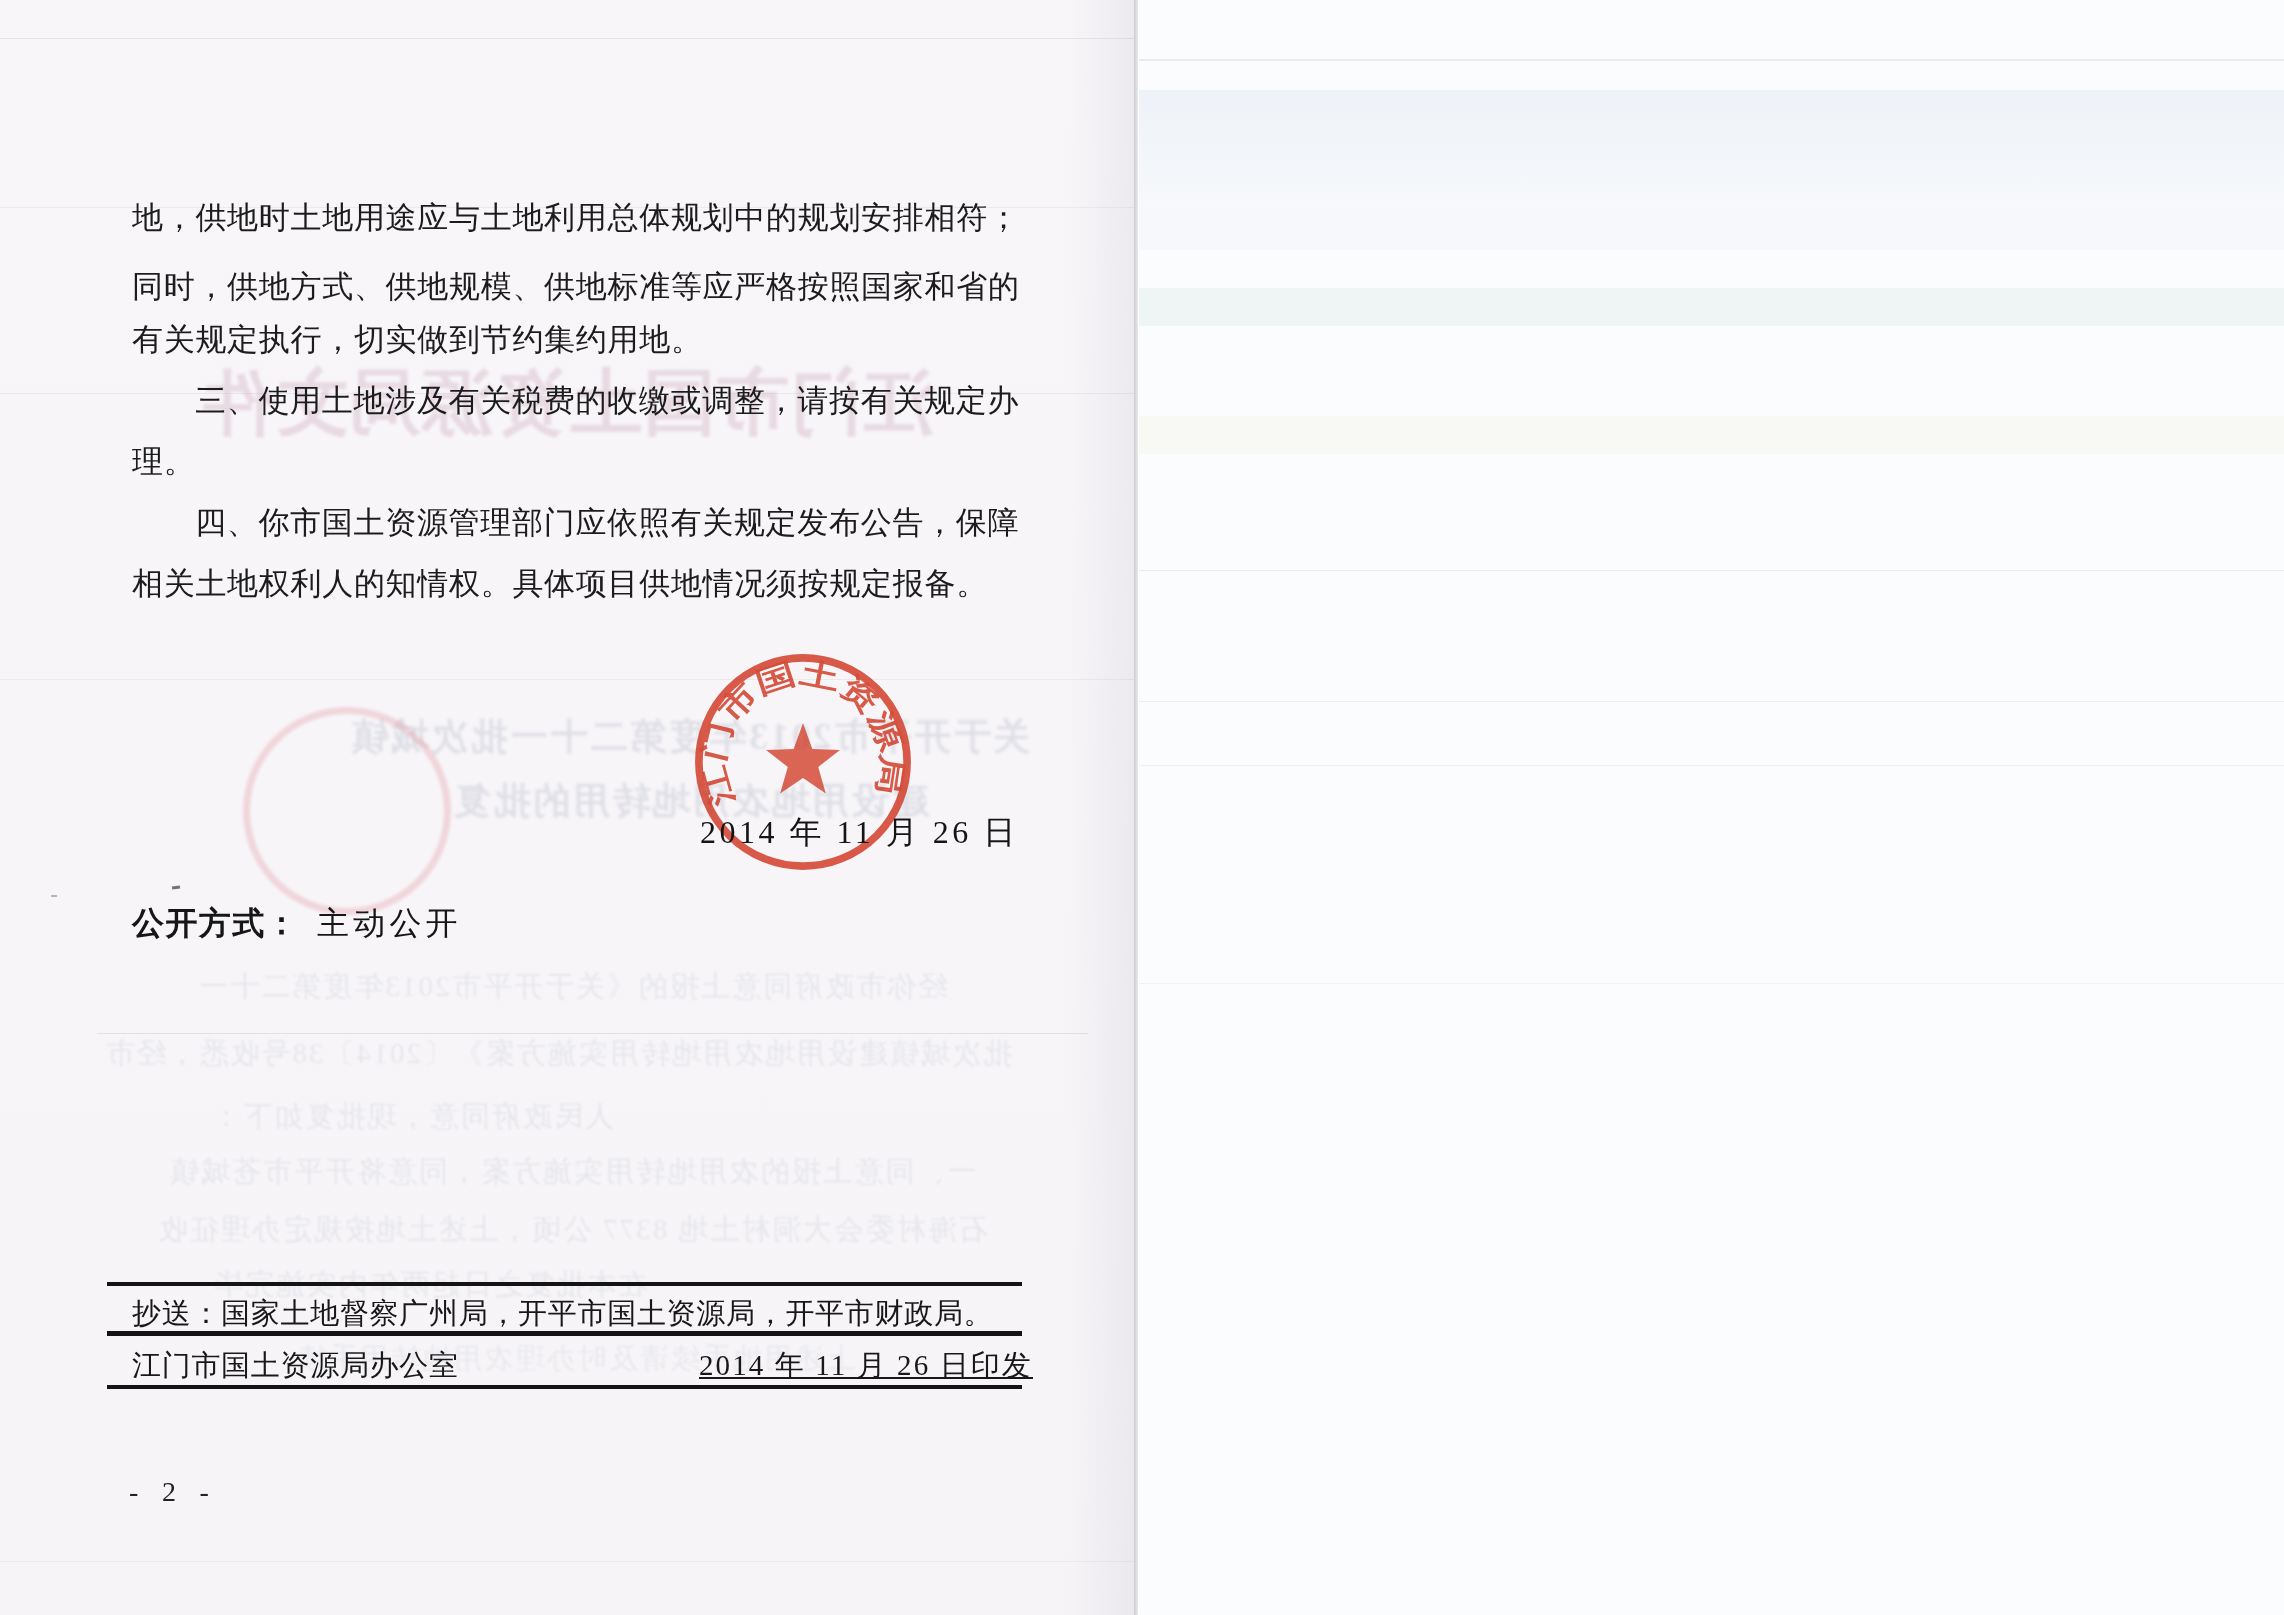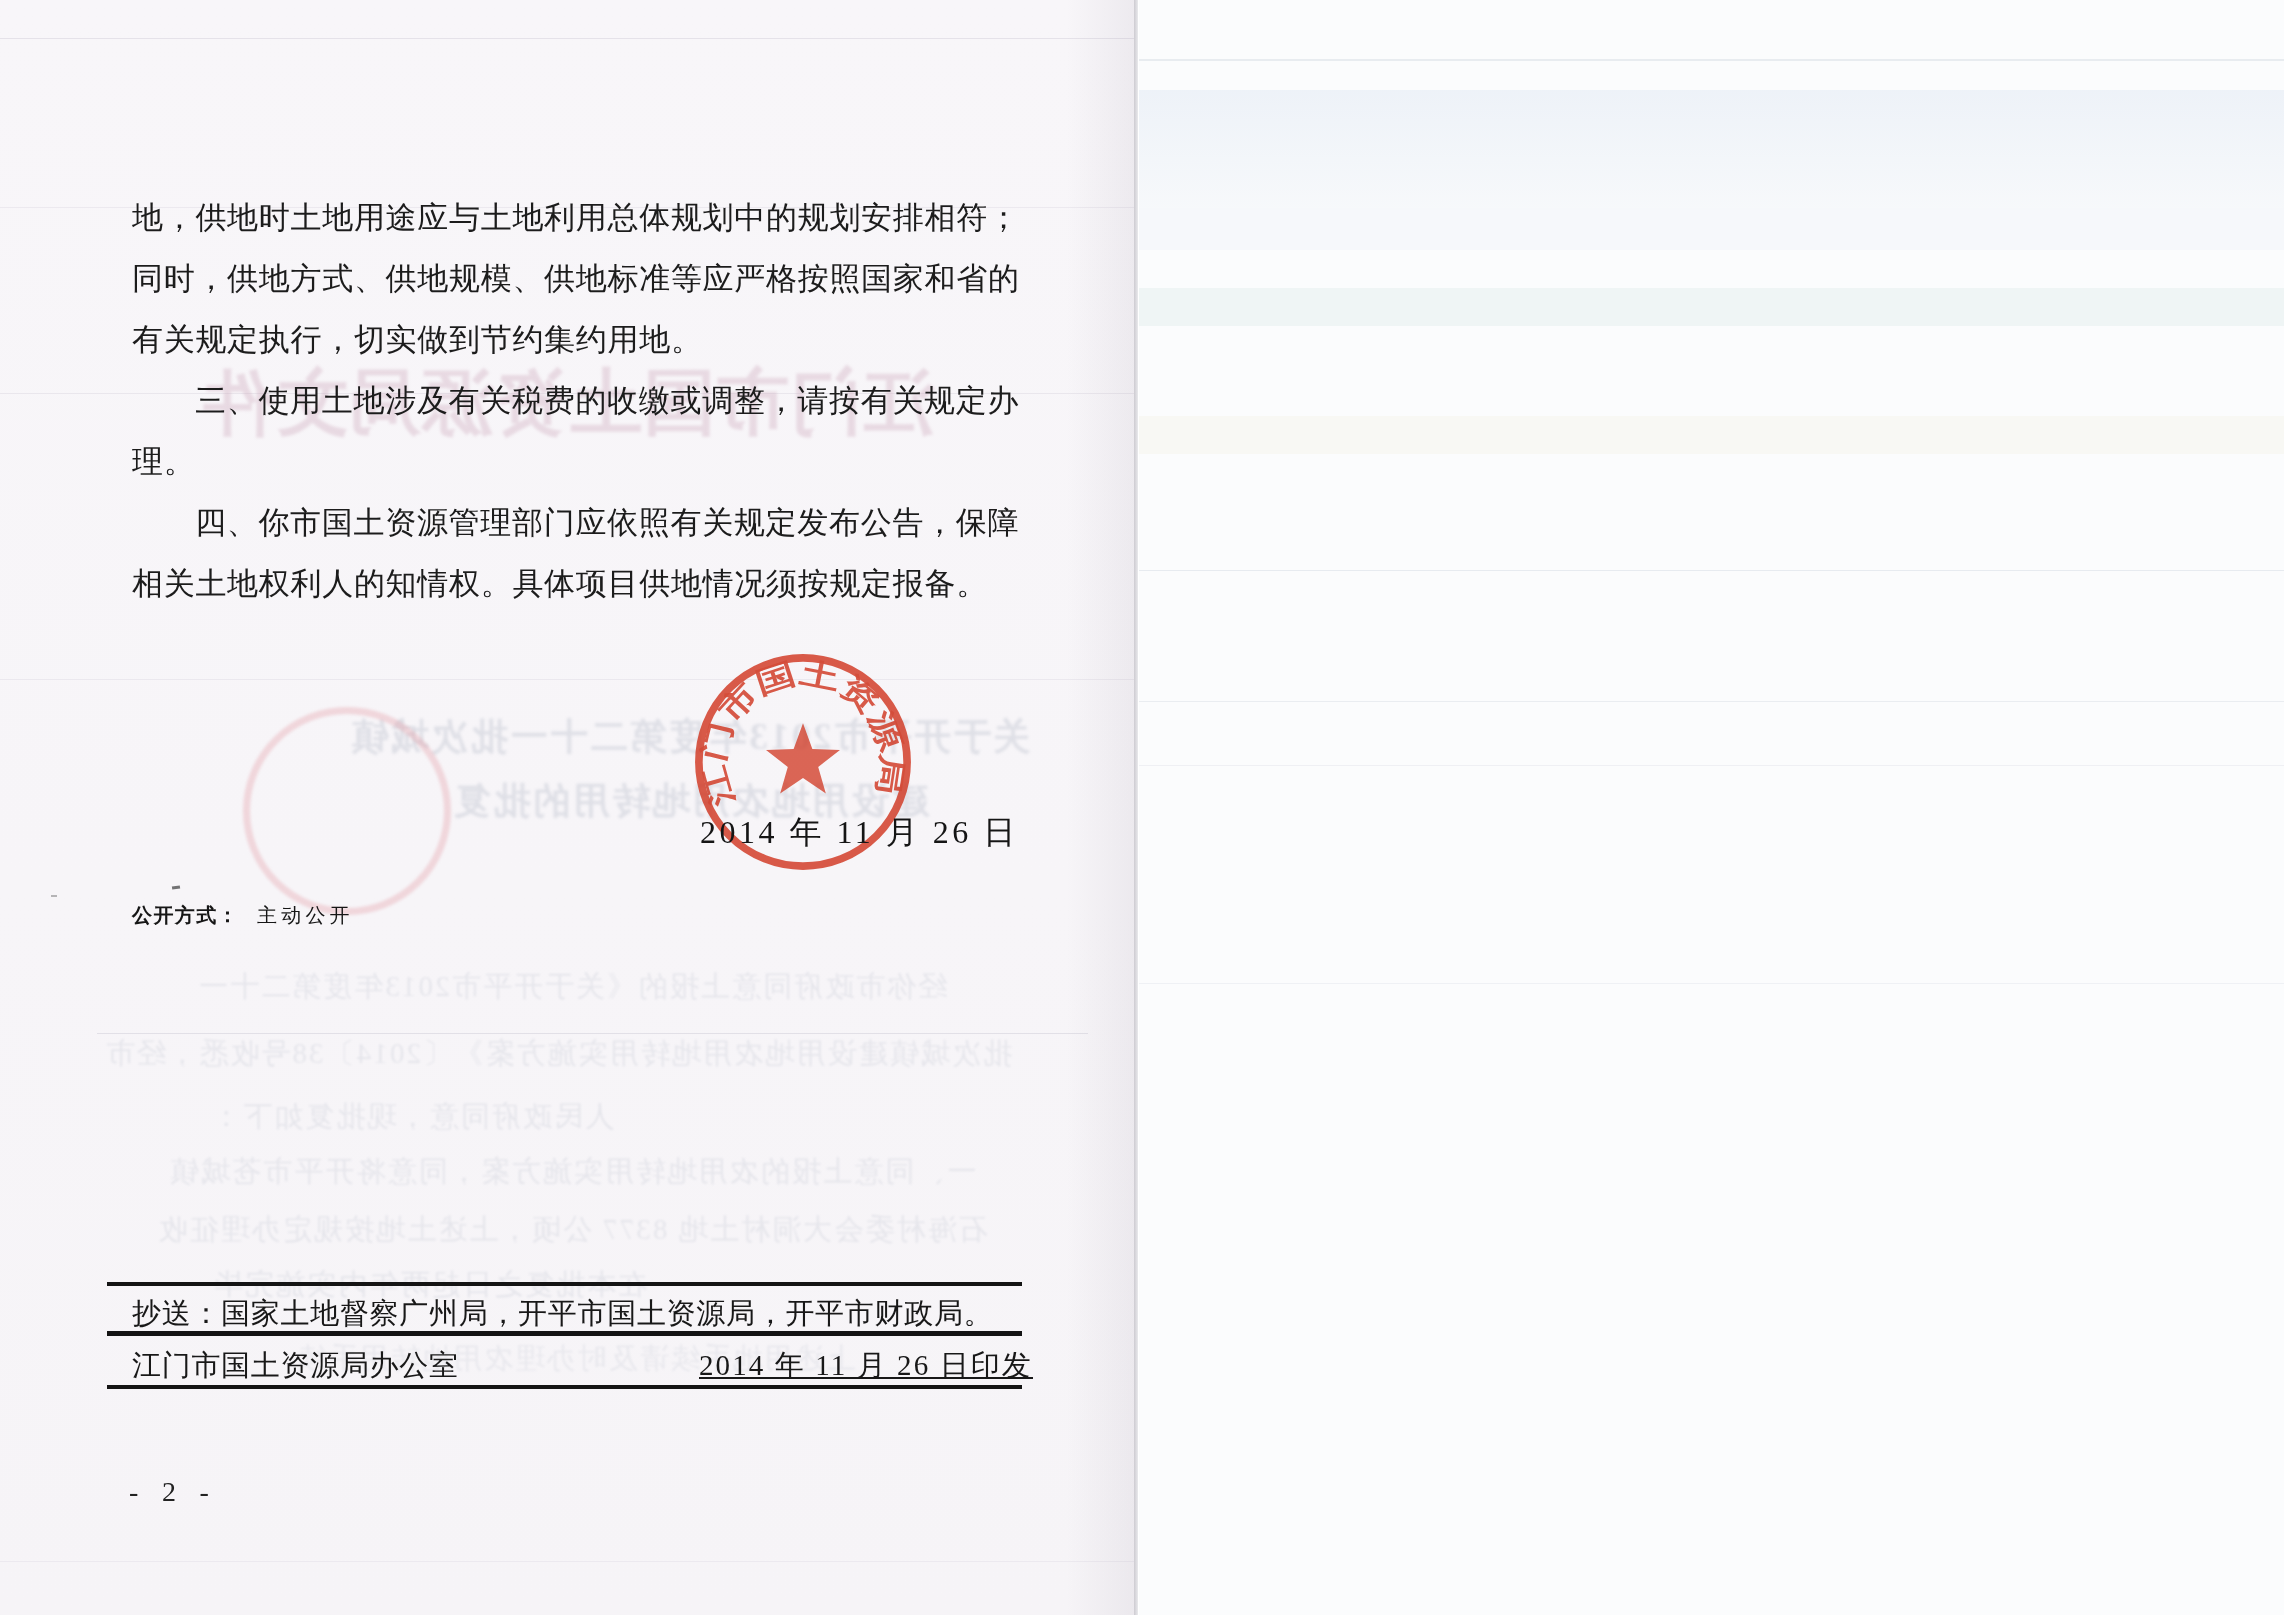--- a/index.html
+++ b/index.html
@@ -51,21 +51,21 @@
     position:absolute;left:132px;
     font-size:31px;color:#1c1c1c;letter-spacing:0.7px;white-space:nowrap;
   }
   .indent{left:195px;}
   .issue-date{
     position:absolute;left:700px;top:811px;
     font-size:32px;color:#151515;letter-spacing:3.5px;white-space:nowrap;z-index:6;
   }
   .disclosure{
     position:absolute;left:132px;top:902px;
-    font-size:20px;color:#161616;white-space:nowrap;
+    font-size:32px;color:#161616;white-space:nowrap;
   }
   .disclosure .lab{font-weight:bold;letter-spacing:1.4px;}
   .disclosure .val{margin-left:18px;letter-spacing:4.2px;}
   
   .seal{position:absolute;left:685px;top:644px;z-index:5;opacity:.88;filter:blur(0.3px);}
   
   .frule{position:absolute;left:107px;width:915px;background:#141414;}
   .ftext{position:absolute;font-size:29px;color:#181818;white-space:nowrap;letter-spacing:0.7px;}
   .pagenum{
     position:absolute;left:129px;top:1476px;
@@ -93,21 +93,21 @@
     <div class="bleed bleed-seal"></div>
     <div class="bleed bleed-body" style="left:132px;top:967px;width:880px;">经你市政府同意上报的《关于开平市2013年度第二十一</div>
     <div class="bleed bleed-body" style="left:132px;top:1034px;width:880px;">批次城镇建设用地农用地转用实施方案》〔2014〕38号收悉，经市</div>
     <div class="bleed bleed-body" style="left:274px;top:1097px;width:340px;">人民政府同意，现批复如下：</div>
     <div class="bleed bleed-body" style="left:132px;top:1152px;width:880px;">一、同意上报的农用地转用实施方案，同意将开平市苍城镇</div>
     <div class="bleed bleed-body" style="left:132px;top:1210px;width:880px;">石海村委会大洞村土地 8377 公顷，上述土地按规定办理征收</div>
     <div class="bleed bleed-body" style="left:208px;top:1265px;width:443px;">在本批复之日起两年内实施完毕</div>
     <div class="bleed bleed-body" style="left:208px;top:1339px;width:735px;opacity:.12;">上述用地手续请及时办理农用地转用手续</div>
 
     <div class="bline" style="top:197px;">地，供地时土地用途应与土地利用总体规划中的规划安排相符；</div>
-    <div class="bline" style="top:258px;">同时，供地方式、供地规模、供地标准等应严格按照国家和省的</div>
+    <div class="bline" style="top:266px;">同时，供地方式、供地规模、供地标准等应严格按照国家和省的</div>
     <div class="bline" style="top:319px;">有关规定执行，切实做到节约集约用地。</div>
     <div class="bline indent" style="top:380px;">三、使用土地涉及有关税费的收缴或调整，请按有关规定办</div>
     <div class="bline" style="top:441px;">理。</div>
     <div class="bline indent" style="top:502px;font-family:Liberation Mono, monospace;">四、你市国土资源管理部门应依照有关规定发布公告，保障</div>
     <div class="bline" style="top:563px;">相关土地权利人的知情权。具体项目供地情况须按规定报备。</div>
 
     <svg class="seal" width="236" height="236" viewBox="-170 -170 340 340">
       <defs>
         <path id="sealArc" d="M -96.9,56.2 A 112,112 0 1 1 96.9,56.2" fill="none"></path>
       </defs>

